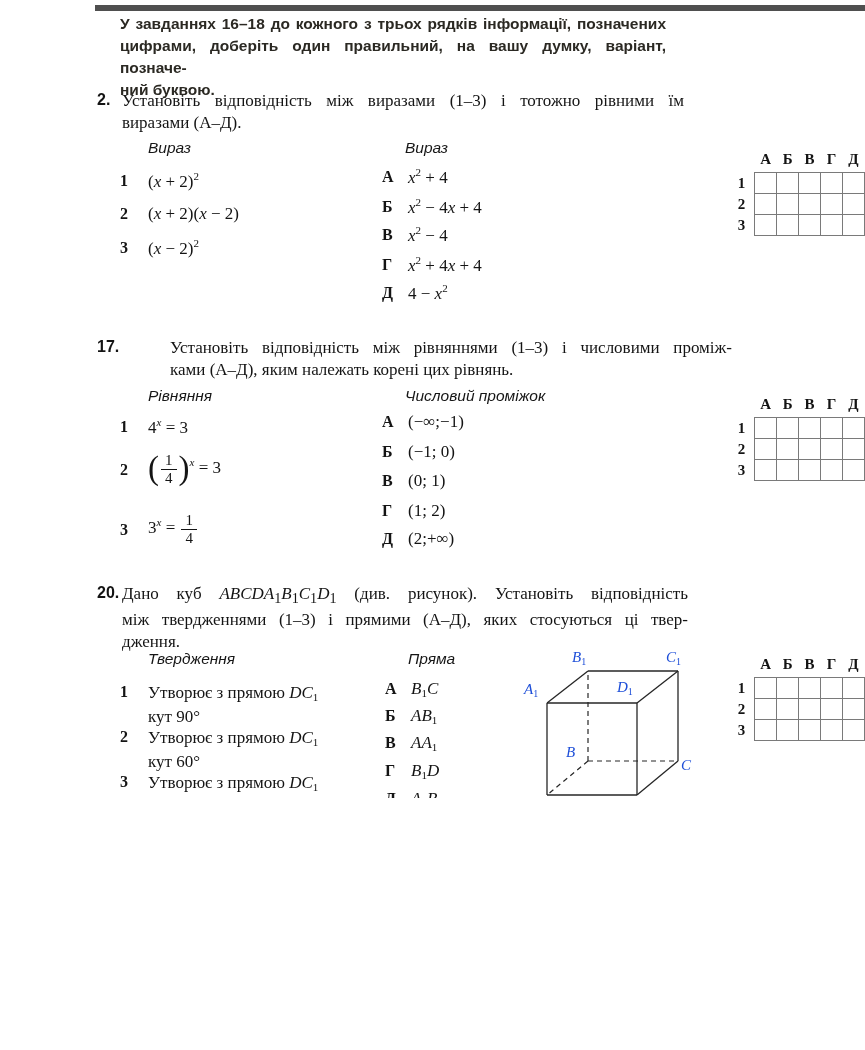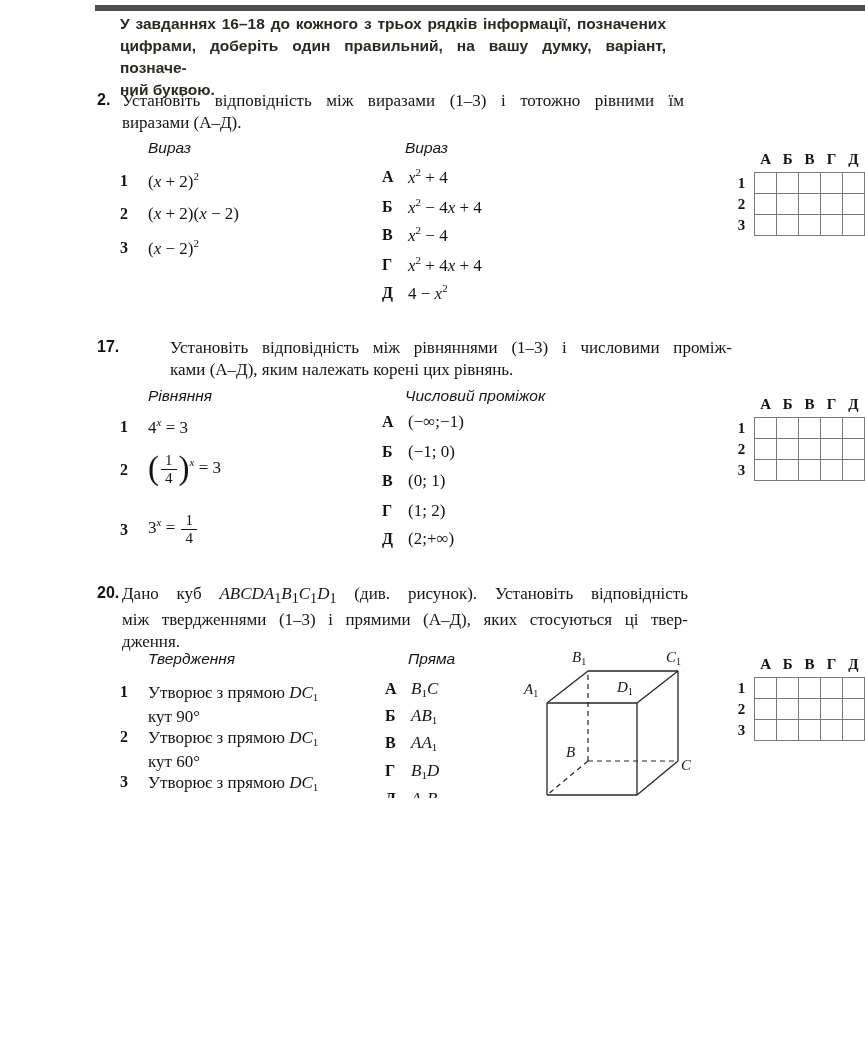--- a/index.html
+++ b/index.html
@@ -40,21 +40,21 @@
   table.agrid{position:absolute;left:718px;border-collapse:collapse;}
   table.agrid td{padding:0;}
   table.agrid .hl{width:23px;height:24px;text-align:center;vertical-align:bottom;padding-bottom:4px;
                   font-family:"Liberation Serif",serif;font-weight:bold;font-size:15px;}
   table.agrid .rl{width:29px;height:21px;text-align:right;padding-right:9px;
                   font-family:"Liberation Serif",serif;font-weight:bold;font-size:15px;}
   table.agrid .blank{width:29px;}
   table.agrid .c{width:22px;height:19px;border:1px solid #7a7a7a;background:#fff;}
 
   .fig{position:absolute;left:520px;top:638px;width:178px;height:178px;}
-  .vlab{position:absolute;font-family:"Liberation Serif",serif;font-style:italic;font-size:15px;color:#0f172a;}
+  .vlab{position:absolute;font-family:"Liberation Serif",serif;font-style:italic;font-size:15px;color:#1d4ed8;}
   .vlab sub{font-style:normal;font-size:10px;vertical-align:-3px;}
 
   .pagenum{position:absolute;left:94px;top:961px;font-family:"Liberation Sans",sans-serif;
            font-size:19px;color:#6d28d9;}
   .footbar{position:absolute;left:147px;top:1037px;width:553px;height:7px;
            background:linear-gradient(90deg,#2e9aa8 0%,#5bb8c9 55%,#a8dbe6 100%);}
 </style>
 </head>
 <body>
 

